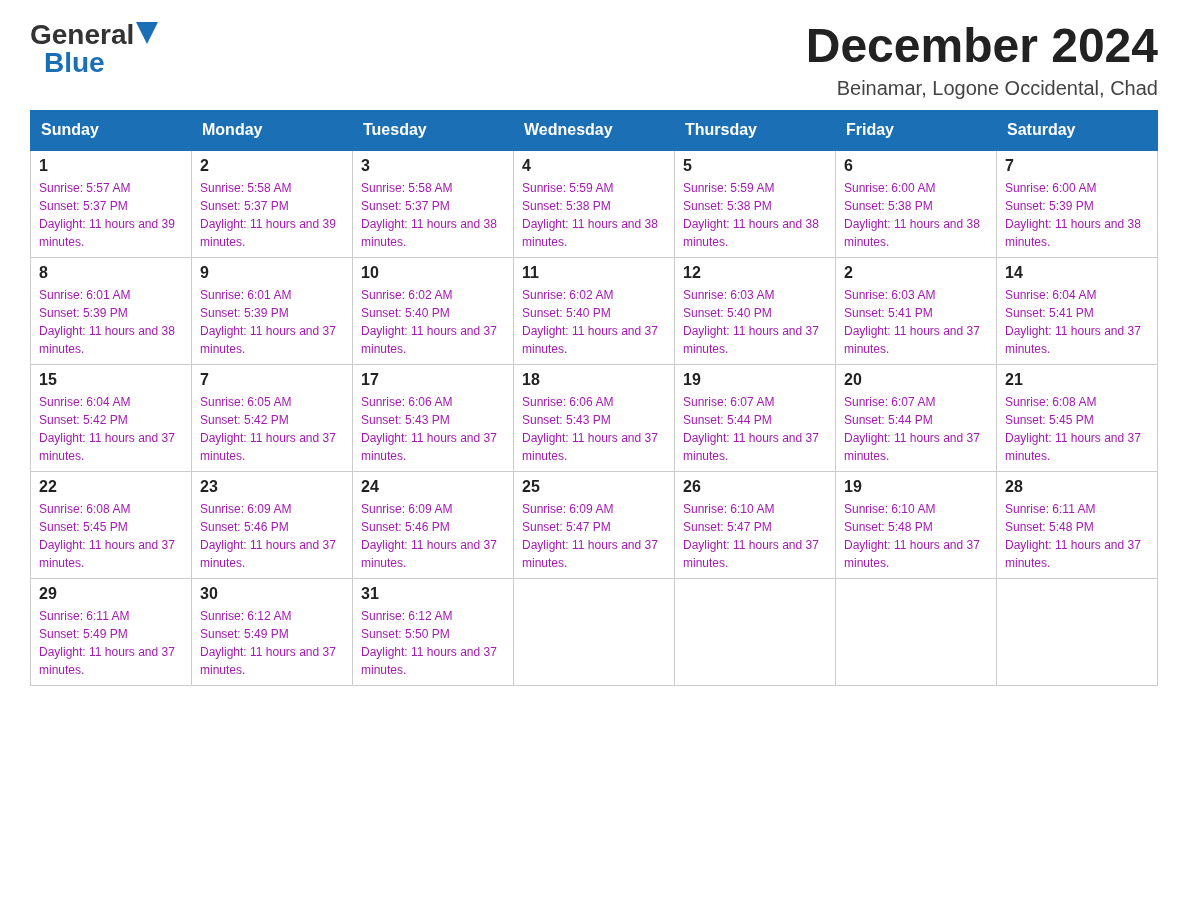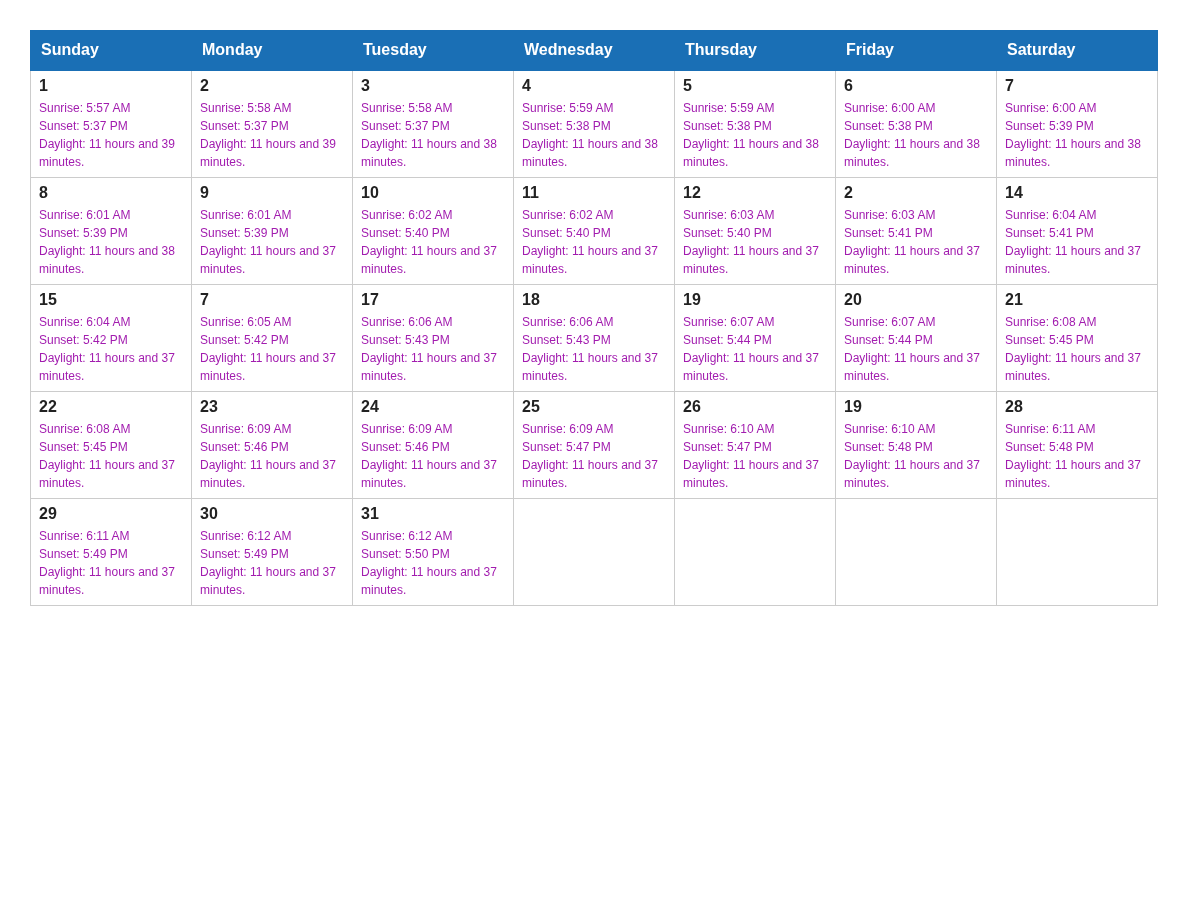--- a/index.html
+++ b/index.html
@@ -88,20 +88,33 @@
       background: #fff;
     }
     .row-border-top td {
       border-top: 2px solid #1a6fb5;
     }
   </style>
 </head>
 <body>
 
 <div class="header-row">
+  <div class="logo">
+    <div class="logo-text-row">
+      <span class="logo-general">General</span>
+      <svg width="22" height="22" viewBox="0 0 22 22" style="margin-left:2px;margin-top:2px;">
+        <polygon points="11,22 0,0 22,0" fill="#1a6fb5"></polygon>
+      </svg>
+    </div>
+    <span class="logo-blue">Blue</span>
+  </div>
+  <div class="title-area">
+    <div class="month-title">December 2024</div>
+    <div class="location-title">Beinamar, Logone Occidental, Chad</div>
+  </div>
 </div>
 
 <table class="calendar-table">
   <thead>
     <tr>
     <th>Sunday</th>
         <th>Monday</th>
         <th>Tuesday</th>
         <th>Wednesday</th>
         <th>Thursday</th>

